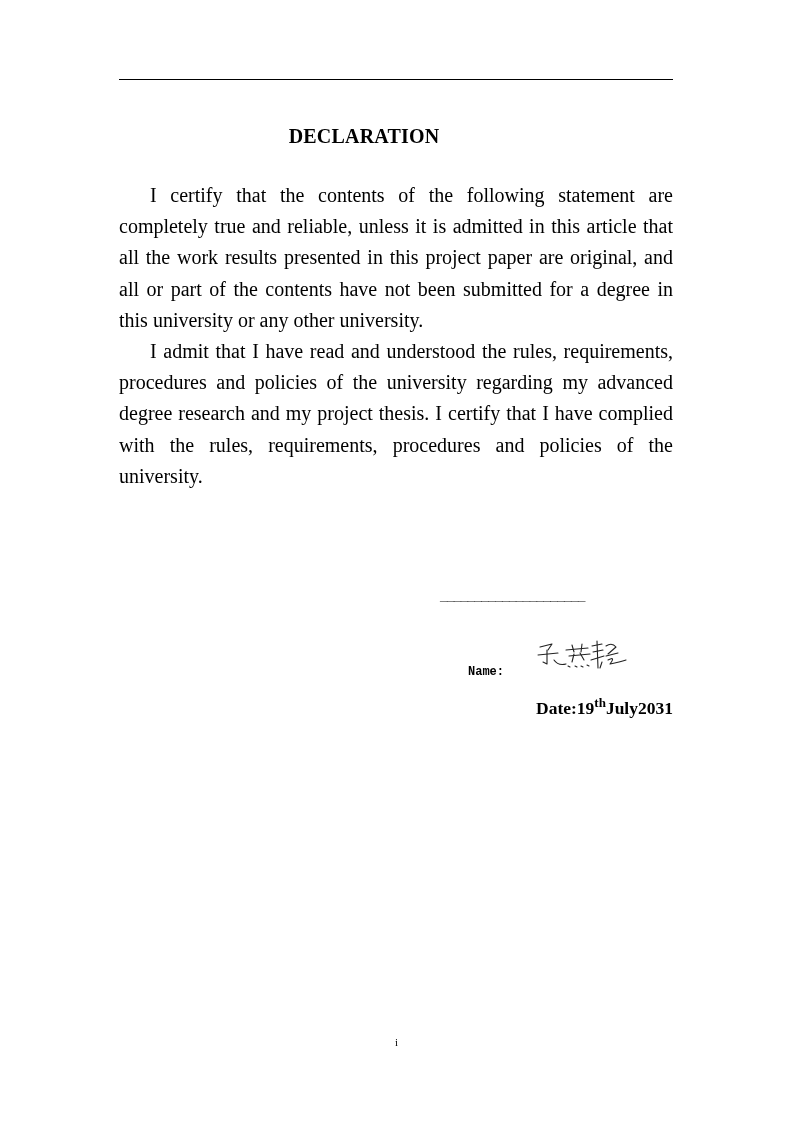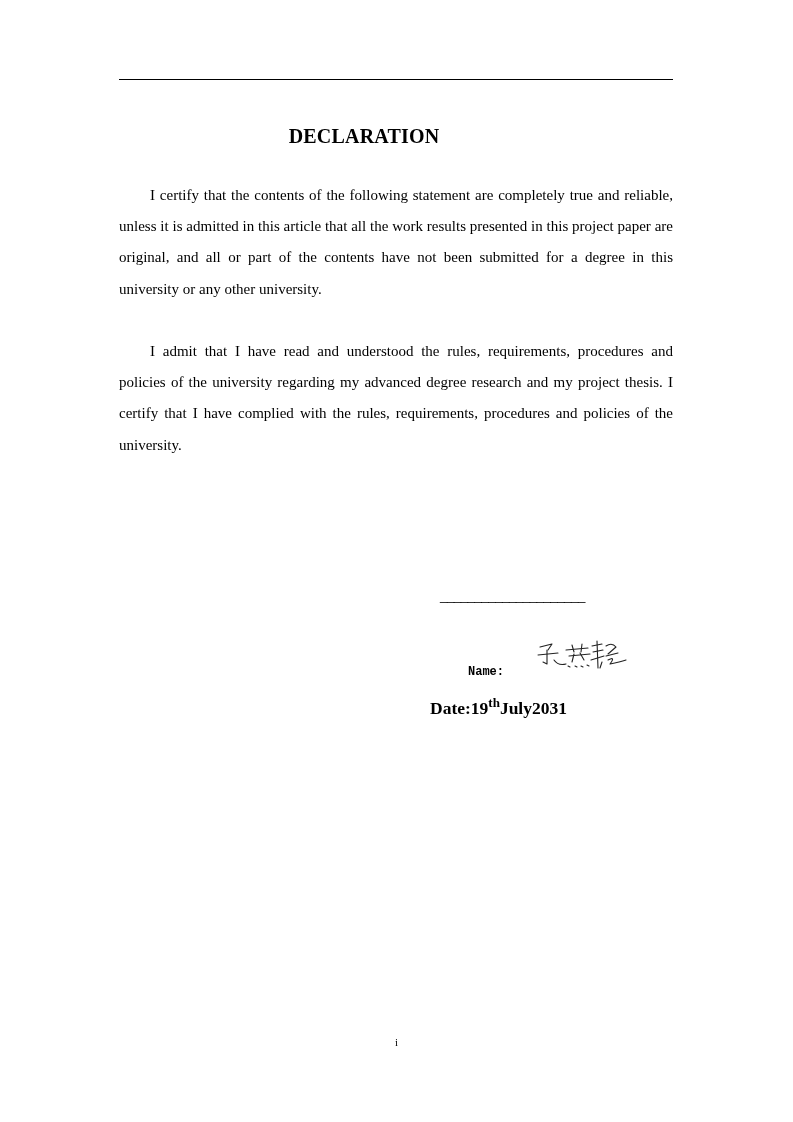--- a/index.html
+++ b/index.html
@@ -30,35 +30,35 @@
     top: 125px;
     text-align: center;
     font-weight: bold;
     font-size: 20px;
     letter-spacing: 0.2px;
   }
   .para {
     position: absolute;
     left: 119px;
     width: 554px;
-    font-size: 15px;
+    font-size: 20px;
     line-height: 31.2px;
     text-align: justify;
     text-align-last: left;
     text-indent: 31px;
     margin: 0;
   }
   .para1 { top: 180px; }
   .para2 { top: 336px; }
   .sig-underscores {
     position: absolute;
     left: 440px;
     top: 588px;
     font-family: "Liberation Sans", sans-serif;
-    font-weight: normal;
+    font-weight: bold;
     font-size: 13.3px;
     letter-spacing: -0.5px;
     white-space: nowrap;
   }
   .name-label {
     position: absolute;
     left: 468px;
     top: 665px;
     font-family: "Liberation Mono", "DejaVu Sans Mono", monospace;
     font-weight: bold;
@@ -73,21 +73,21 @@
   }
   .date-line {
     position: absolute;
     left: 430px;
     top: 698px;
     width: 243px;
     font-weight: bold;
     font-size: 17.5px;
     white-space: nowrap;
     display: flex;
-    justify-content: flex-start;
+    justify-content: flex-end;
   }
   .date-line sup {
     font-size: 13px;
     vertical-align: 7px;
     line-height: 0;
   }
   .page-number {
     position: absolute;
     left: 0;
     width: 793px;

